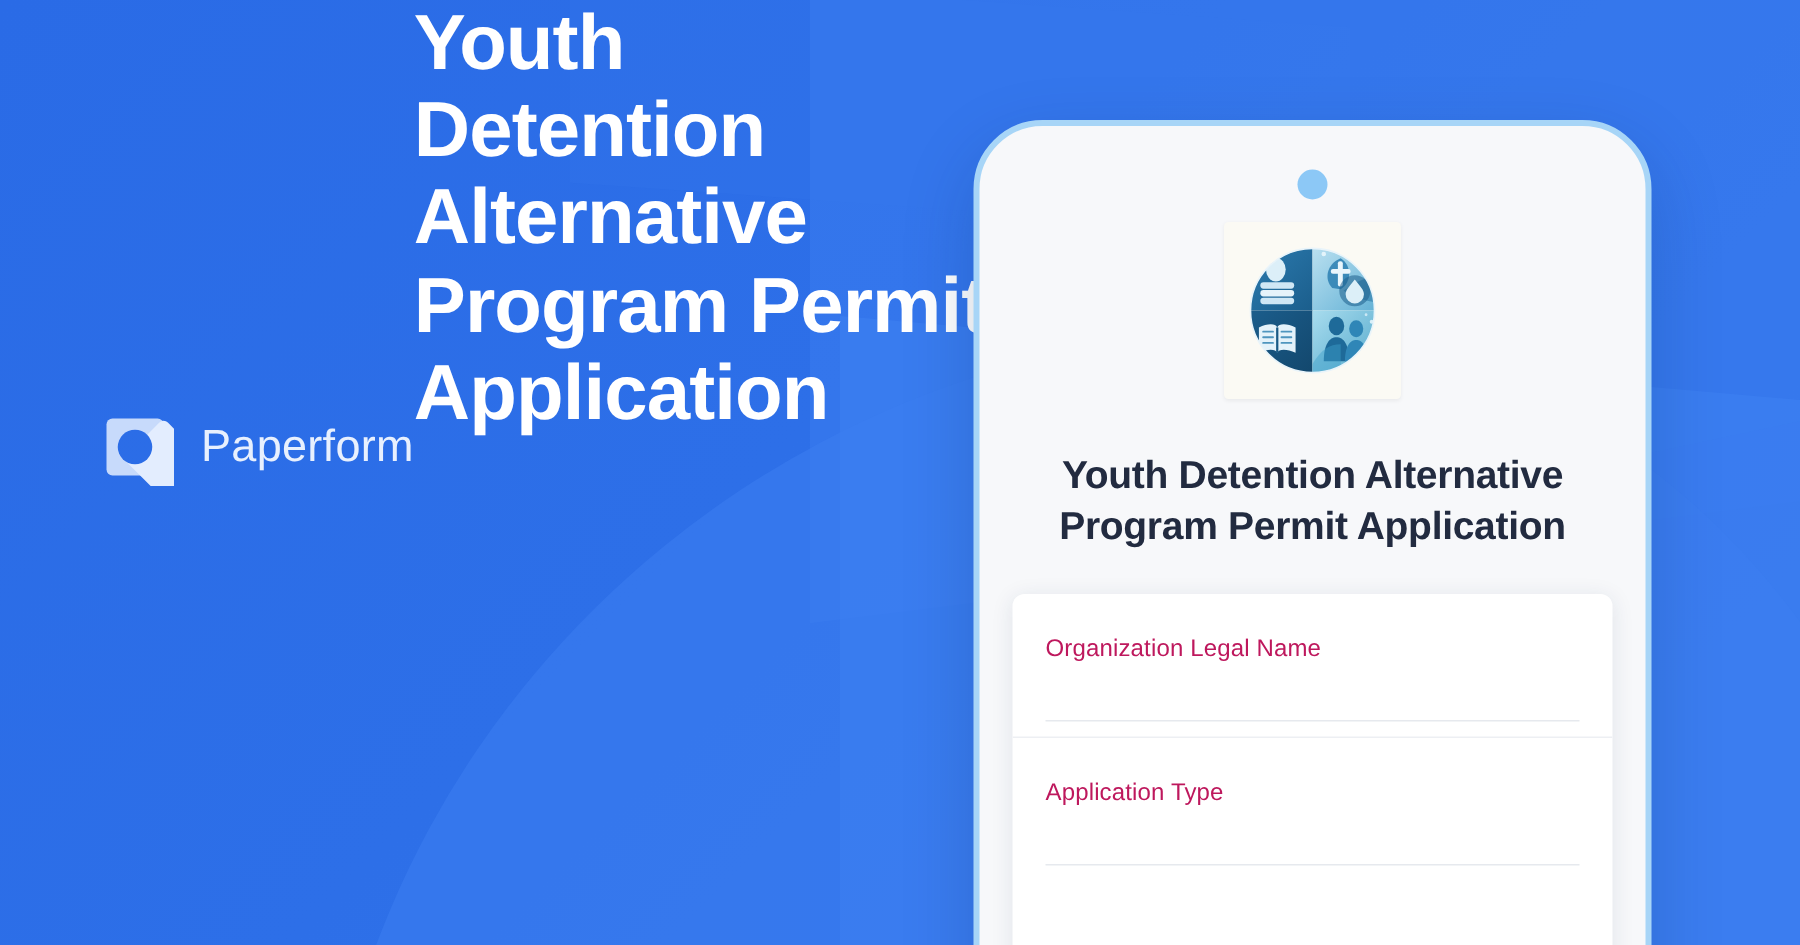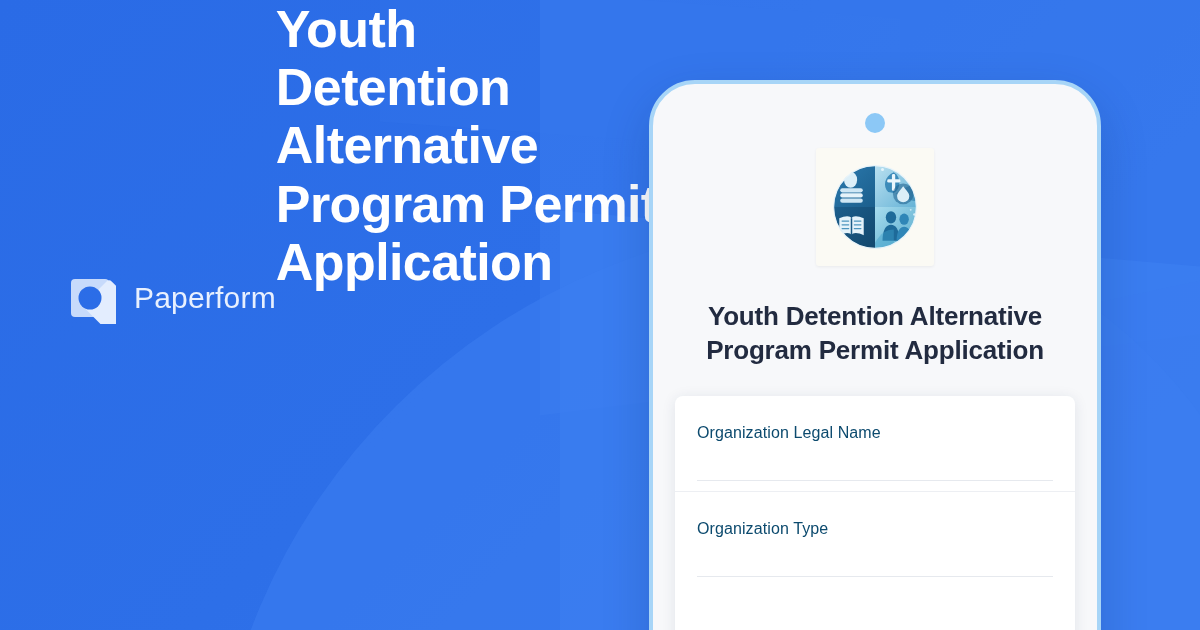--- a/index.html
+++ b/index.html
@@ -155,21 +155,21 @@
     box-shadow:0 2px 14px rgba(25,45,90,.10);
     flex:1 1 auto;
     overflow:hidden;
   }
 
   .field {
     padding:28px 22px 0 22px;
   }
   .field-label {
     font-size:16px;
-    color:#0c4a6e;
+    color:#be185d;
     letter-spacing:.1px;
     font-weight:400;
   }
   .field-input {
     margin-top:38px;
     height:1px;
     background:#E6E9EE;
   }
   .field-divider {
     height:1px;
@@ -288,21 +288,21 @@
 
       <div class="form-card">
 
         <div class="field">
           <div class="field-label">Organization Legal Name</div>
           <div class="field-input"></div>
         </div>
         <div class="field-divider"></div>
 
         <div class="field">
-          <div class="field-label">Organization Type</div>
+          <div class="field-label">Application Type</div>
           <div class="field-input"></div>
         </div>
 
       </div>
 
     </div>
   </div>
 
 </div>
 

